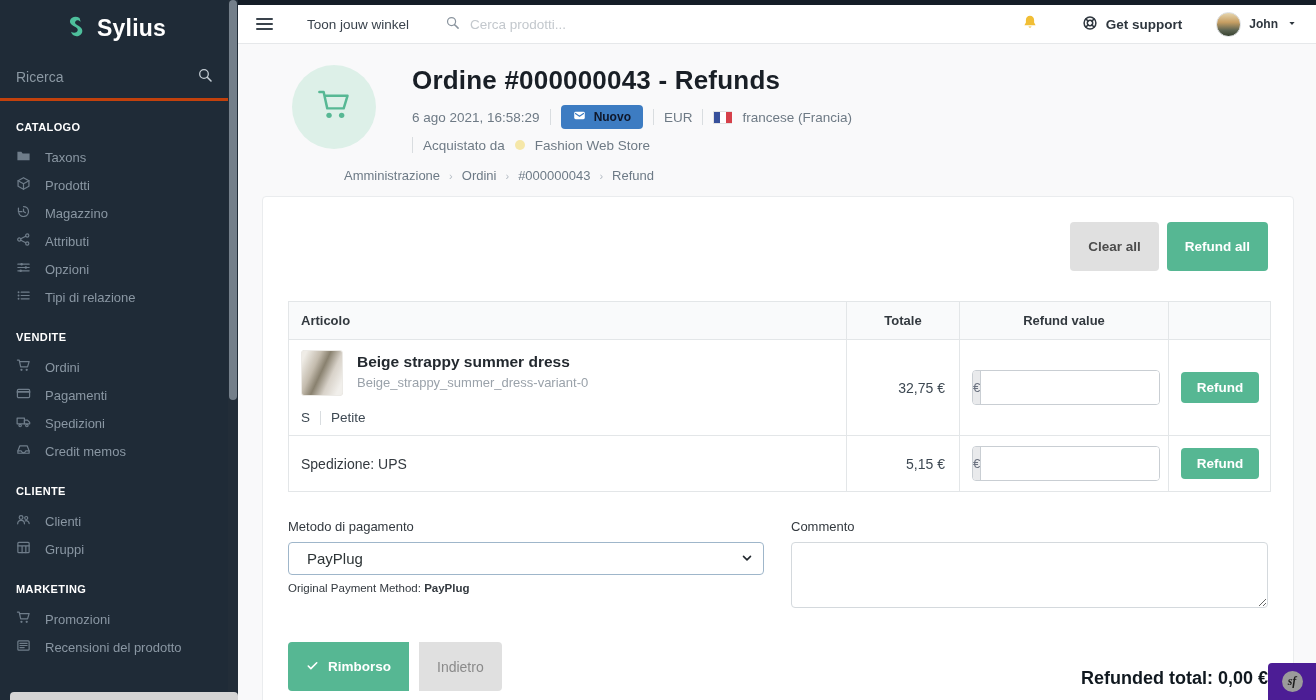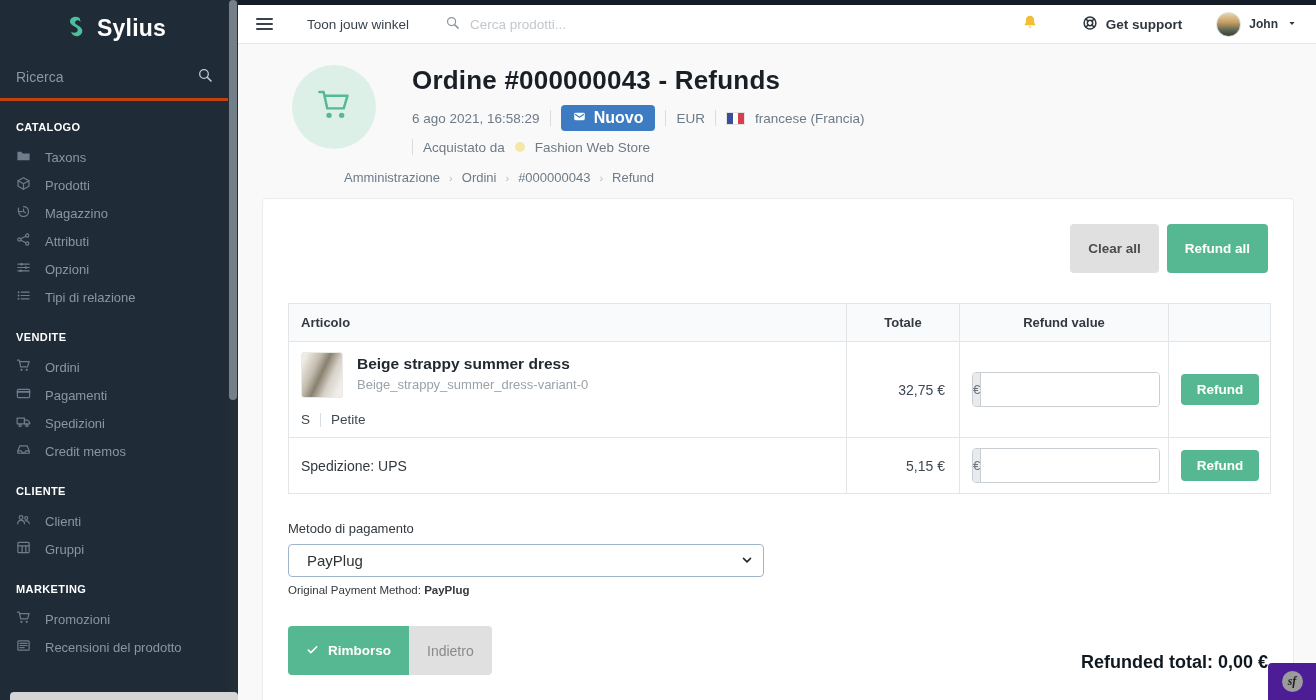--- a/index.html
+++ b/index.html
@@ -45,21 +45,21 @@
   .username { font-size:12px; color:#2e363e; font-weight:700; }
   .usermenu .caret { color:#2e363e; }
 
   
   .page-header { position:relative; padding:21px 0 0 40px;margin-left:30px; }
   .ph-circle { position:absolute; left:24px; top:21px; width:84px; height:84px; border-radius:50%; background:#ddf0e8; display:flex; align-items:center; justify-content:center; color:#57b894; }
   .ph-body { margin-left:104px; }
   .page-title { font-size:26px; font-weight:700; color:#191f26; letter-spacing:.2px; }
   .ph-meta { display:flex; align-items:center; gap:10px; margin-top:9px; font-size:13.5px; color:#6e7a85; }
   .vsep { width:1px; height:16px; background:#d9dde0; }
-  .badge-new { display:inline-flex; align-items:center; gap:8px; background:#3d7cc2; color:#ffffff; font-size:16px; font-weight:700; padding:4px 12px; border-radius:4px; }
+  .badge-new { display:inline-flex; align-items:center; gap:8px; background:#3d7cc2; color:#0f172a; font-size:12px; font-weight:700; padding:4px 12px; border-radius:4px; }
   .badge-new .ic { color:#fff; }
   .flag { display:inline-flex; width:19px; height:13px; border:1px solid #e2e2e2; }
   .flag span { flex:1; }
   .ph-meta2 { display:flex; align-items:center; gap:10px; margin-top:8px; font-size:13.5px; color:#6e7a85; }
   .channel-dot { width:10px; height:10px; border-radius:50%; background:#f5e7a8; display:inline-block; }
   .breadcrumb { display:flex; align-items:center; gap:9px; margin:15px 0 0 36px; font-size:13px; color:#6d7a86; }
   .breadcrumb .sep { color:#b4bcc4; font-size:11px; }
   .breadcrumb a { color:#6d7a86; text-decoration:none; cursor:pointer; }
 
   
@@ -94,21 +94,21 @@
   .form-col-right { flex:1; }
   .form-label { font-size:13px; color:#33393f; margin-bottom:8px; }
   .select-wrap { position:relative; }
   select.payment { width:100%; height:33px; appearance:none; -webkit-appearance:none; border:1px solid #9fb6ca; border-radius:4px; background:#fff; font-family:inherit; font-size:15px; color:#2d3436; padding:0 30px 0 18px; cursor:pointer; }
   .select-wrap .chev { position:absolute; right:10px; top:9px; color:#22282e; pointer-events:none; }
   .payment-note { font-size:11.5px; color:#33393f; margin-top:7px; }
   .payment-note b { font-weight:700; }
   textarea.comment { width:100%; height:66px; border:1px solid #d4d9dd; border-radius:4px; resize:both; font-family:inherit; font-size:13px; padding:8px 10px; color:#3b444e; outline:none; }
 
   .footer-row { display:flex; align-items:flex-end; justify-content:space-between; margin-top:30px; }
-  .btn-group { display:inline-flex; }
+  .btn-group { display:inline-flex;gap:10px; }
   .btn-group .btn:first-child { border-radius:4px 0 0 4px; gap:9px; }
   .btn-group .btn:last-child { border-radius:0 4px 4px 0; color:#8a8a8a; font-weight:400; font-size:14px; }
   .refunded-total { font-size:18px; font-weight:700; color:#10181f; padding-bottom:2px; }
 
   .sf-button { position:absolute; right:0; bottom:0; width:48px; height:37px; background:#4c1d95; border-radius:4px 0 0 0; display:flex; align-items:center; justify-content:center; cursor:pointer; }
   .sf-circle { width:21px; height:21px; border-radius:50%; background:#9b9b9b; color:#1d1d1d; font-family:"Liberation Serif","DejaVu Serif",serif; font-style:italic; font-weight:700; font-size:12px; display:flex; align-items:center; justify-content:center; }
 </style>
 </head>
 <body>
 
@@ -482,20 +482,24 @@
           </select>
           <span class="ic chev"><svg width="14" height="14" viewBox="0 0 16 16">
                 <use href="#i-chev"></use>
               </svg></span>
         </div>
         <div class="payment-note">
           <span>Original Payment Method:</span>
           <b>PayPlug</b>
         </div>
       </div>
+      <div class="form-col-right">
+        <div class="form-label">Commento</div>
+        <textarea class="comment" style=""></textarea>
+      </div>
     </div>
 
     <div class="footer-row">
       <div class="btn-group">
         <button class="btn btn-green">
           <span class="ic"><svg width="13" height="13" viewBox="0 0 16 16">
                 <use href="#i-check"></use>
               </svg></span>
           <span>Rimborso</span>
         </button>

